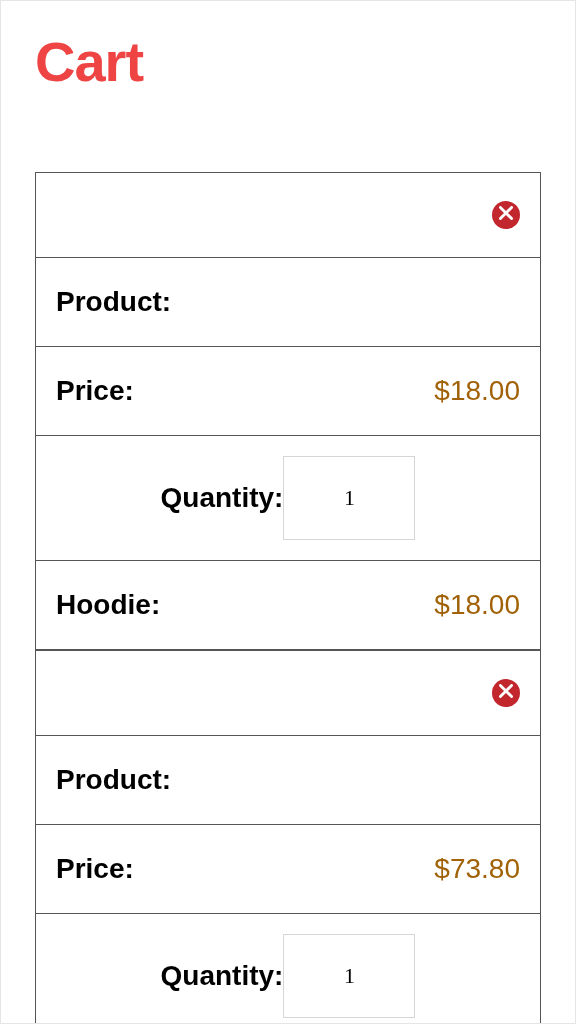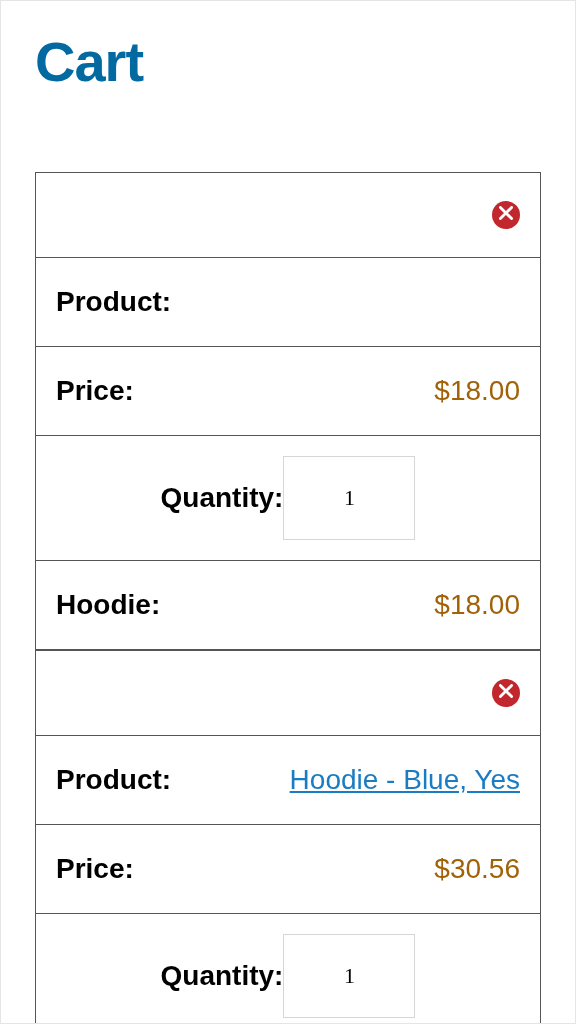--- a/index.html
+++ b/index.html
@@ -11,21 +11,21 @@
       border: 1px solid #e5e5e5;
       overflow: hidden;
     }
     .container {
       padding: 28px 34px;
     }
     .page-title {
       font-size: 56px;
       font-weight: 800;
       letter-spacing: -1px;
-      color: #0369a1;
+      color: #ef4444;
       margin-bottom: 78px;
     }
     .cart-item {
       border: 1px solid #555;
     }
     .cart-row {
       display: flex;
       justify-content: space-between;
       align-items: center;
       padding: 28px 20px;
@@ -121,25 +121,24 @@
       <div class="remove-icon">
         <span>
           <svg viewBox="0 0 10 10">
               <path d="M1 1 L9 9 M9 1 L1 9" stroke="#fff" stroke-width="2" stroke-linecap="round"></path>
             </svg>
         </span>
       </div>
     </div>
     <div class="cart-row">
       <span class="row-label">Product:</span>
-      <a class="product-link">Hoodie - Blue, Yes</a>
     </div>
     <div class="cart-row">
       <span class="row-label">Price:</span>
-      <span class="row-value">$30.56</span>
+      <span class="row-value">$73.80</span>
     </div>
     <div class="cart-row qty-row">
       <span class="row-label">Quantity:</span>
       <input class="qty-input" type="text" value="1" style="">
     </div>
 
   </div>
 </div>
 
 </body></html>

